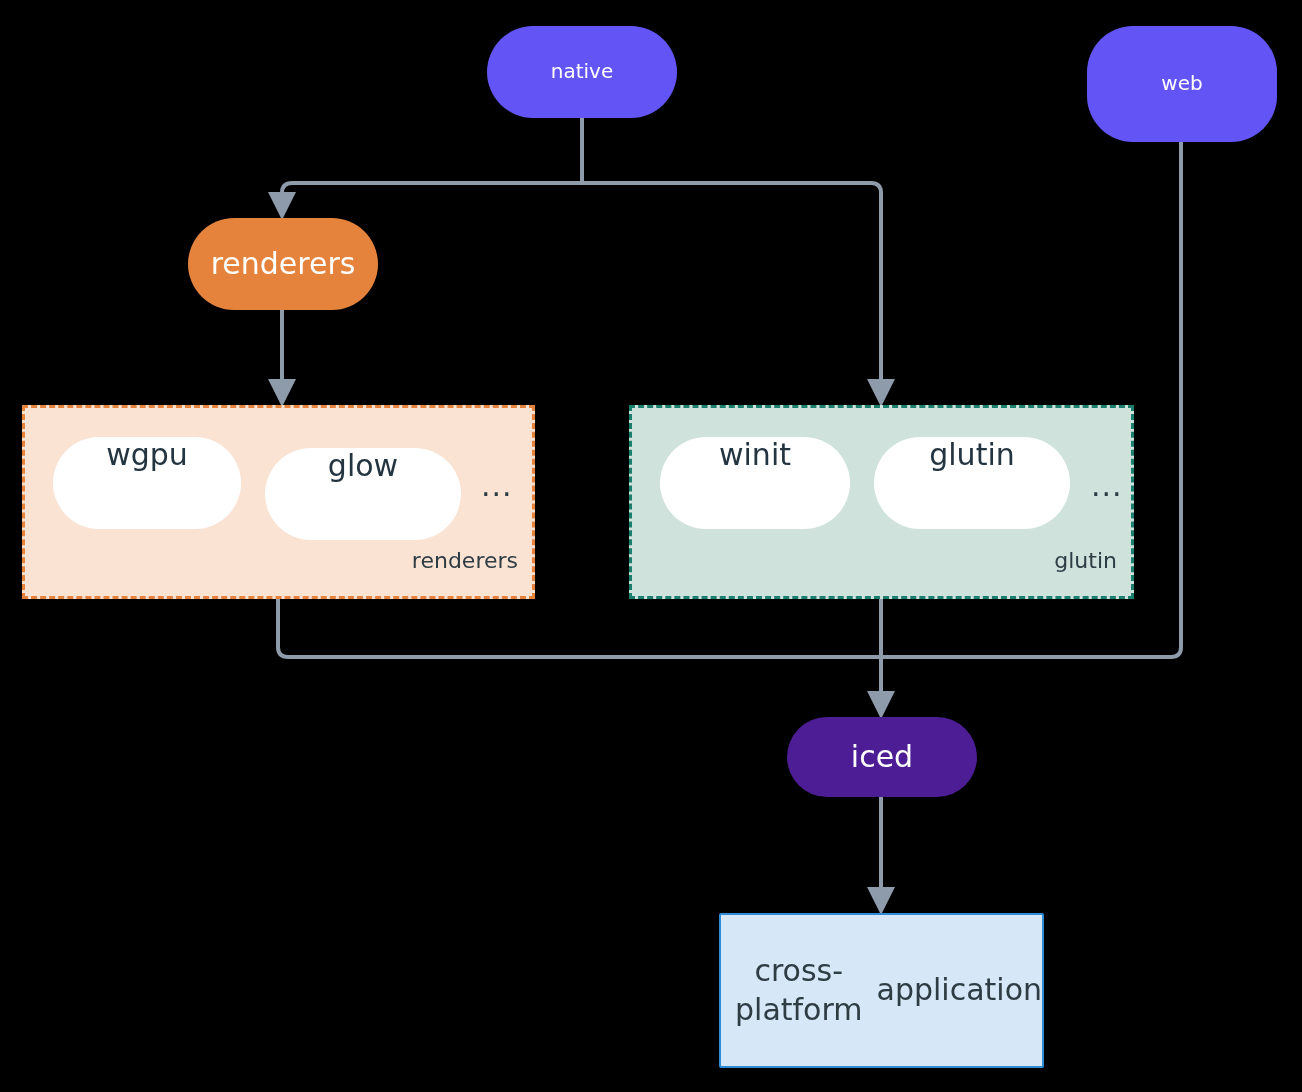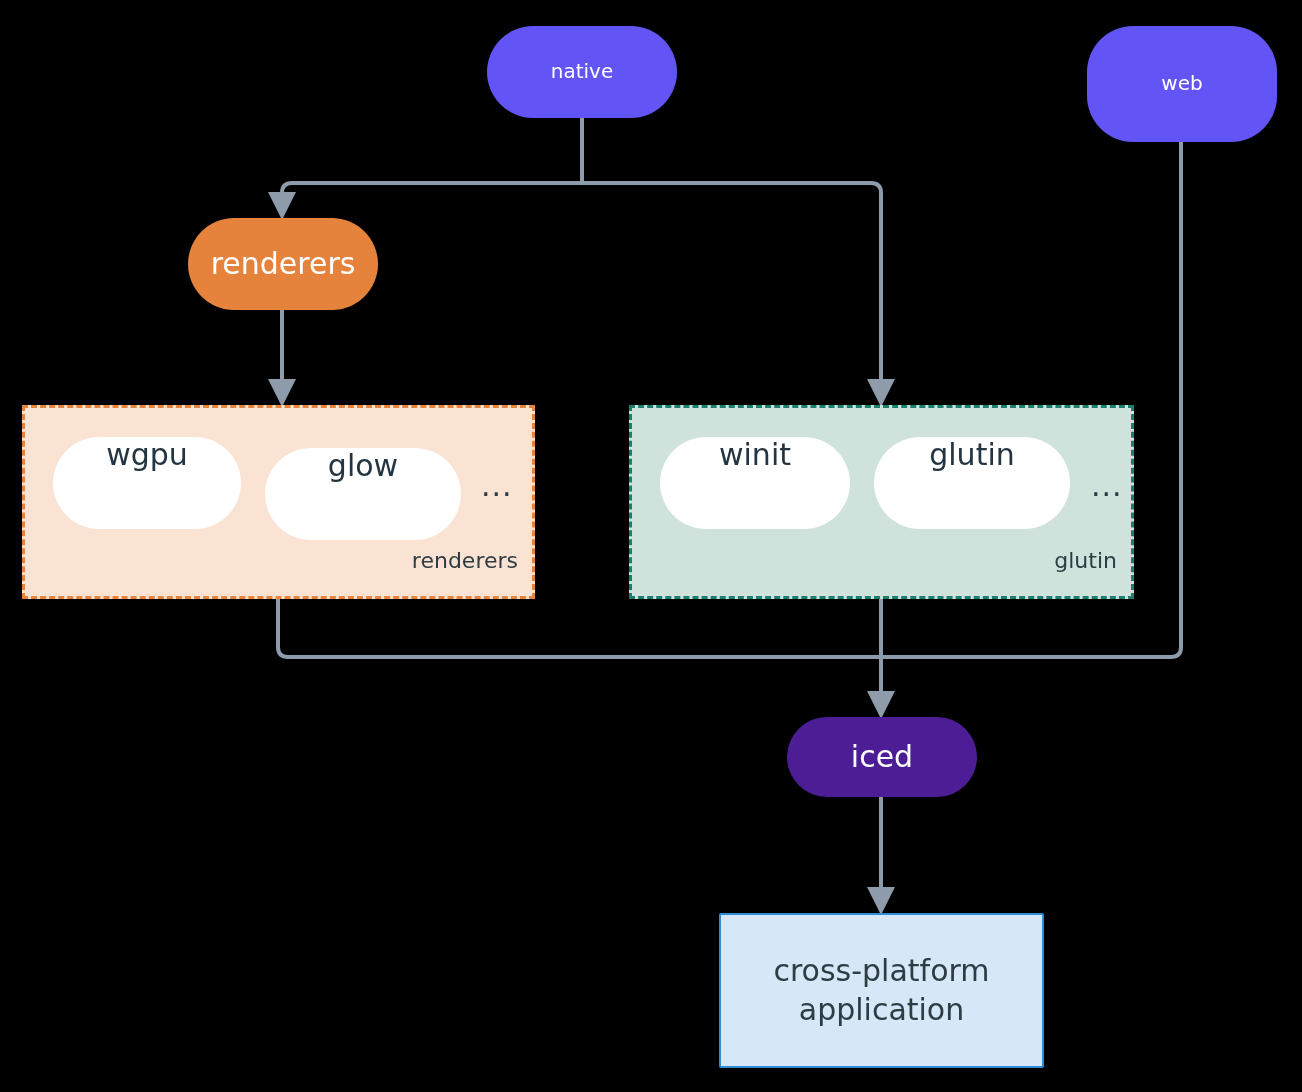--- a/index.html
+++ b/index.html
@@ -62,21 +62,21 @@
   }
   .node-iced { left: 787px; top: 717px; width: 190px; height: 80px; }
 
   
   .box-app {
     background: #d6e8f7;
     color: #2e3c44;
     border: 2px solid #2e8bd6;
     border-radius: 2px;
     font-size: 30px;
-    flex-direction: column;
+    flex-direction: row;
   }
   .node-app { left: 719px; top: 913px; width: 325px; height: 155px; }
   .node-app span { display: block; }
 
   
   .group {
     position: absolute;
     box-sizing: border-box;
   }
   .group-renderers {

